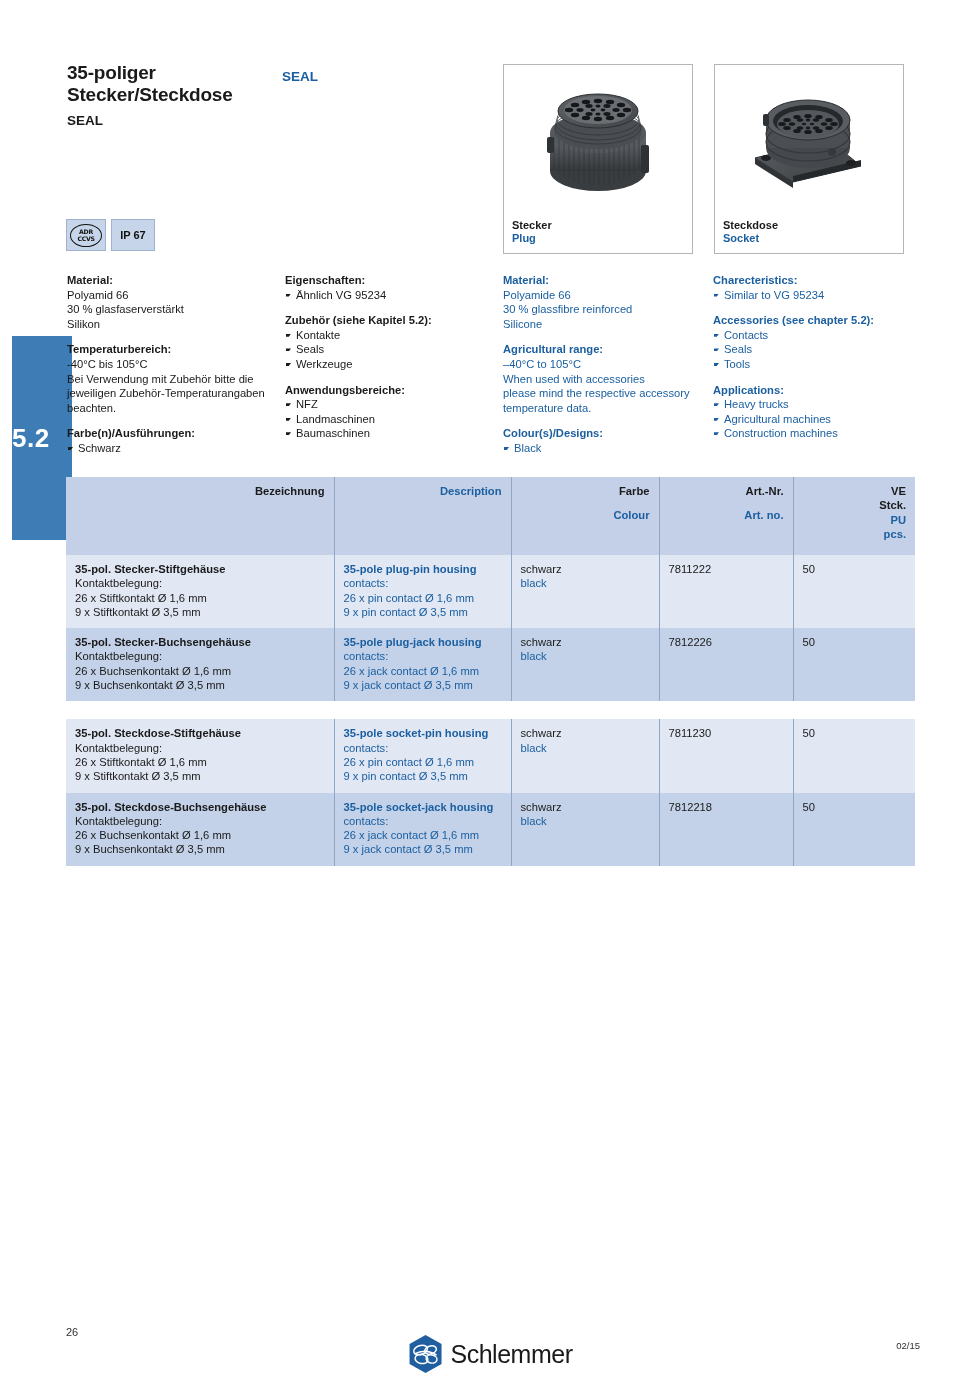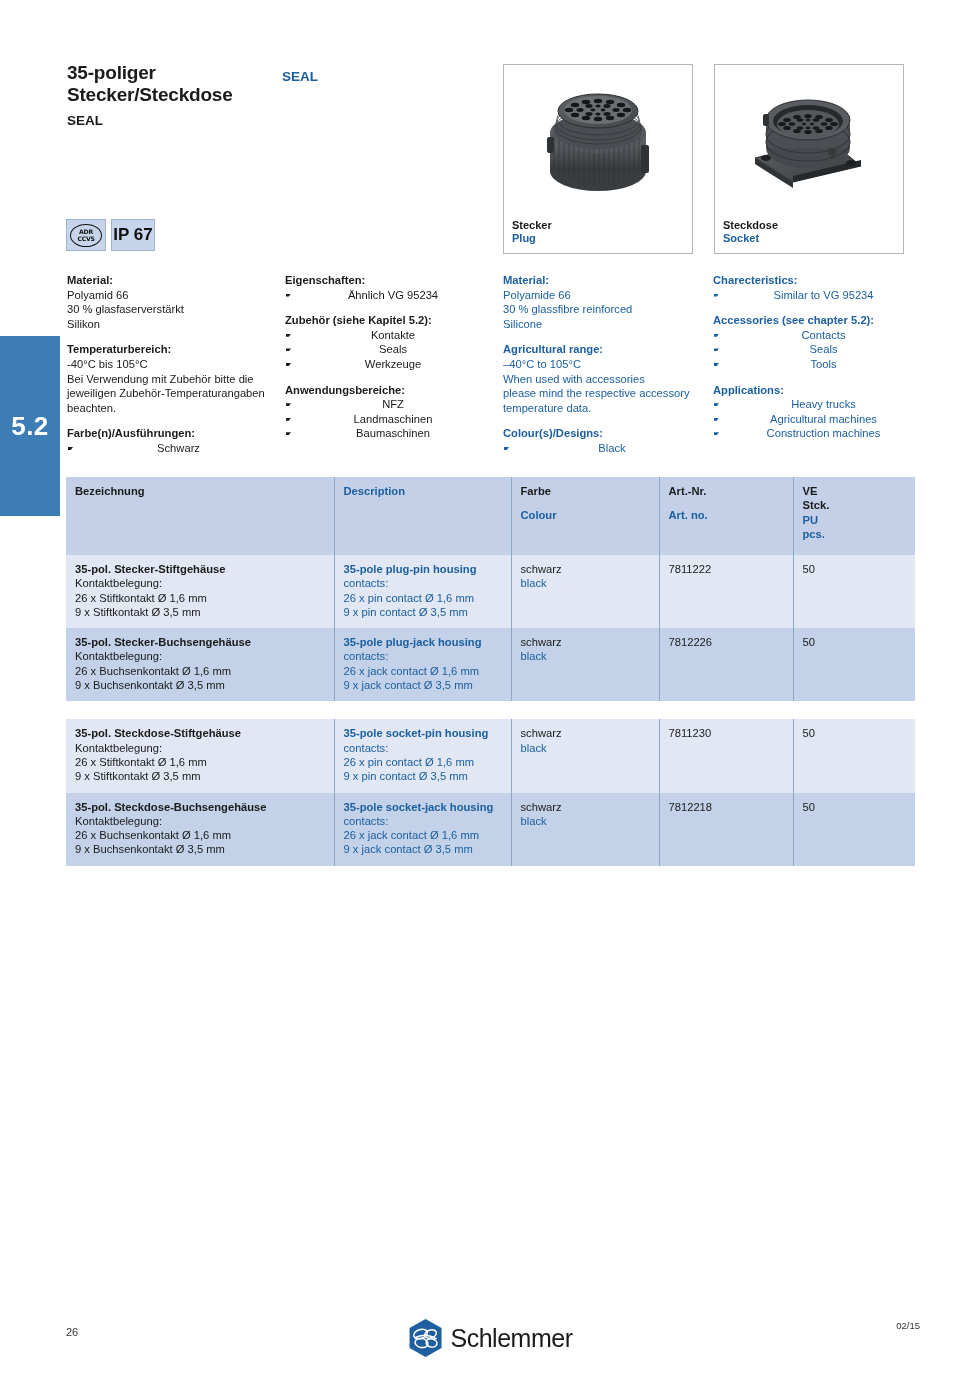--- a/index.html
+++ b/index.html
@@ -13,29 +13,28 @@
     height: 1386px;
     position: relative;
     font-family: "Liberation Sans", sans-serif;
     color: #1a1a1a;
     overflow: hidden;
   }
 
   
   .chapter-tab {
     position: absolute;
-    left: 0;
+    left: 12px;
     top: 336px;
     width: 60px;
-    height: 180px;
+    height: 204px;
     background: #3d7cb5;
     color: #ffffff;
     display: flex;
     align-items: center;
-    justify-content: center;
     font-size: 26px;
     font-weight: bold;
     letter-spacing: 0.5px;
   }
 
   
   .page {
     position: absolute;
     left: 0; top: 0;
     width: 980px; height: 1386px;
@@ -76,21 +75,21 @@
     background: #c7d5ea;
     border: 1px solid #9fb3cf;
     height: 30px;
     display: flex;
     align-items: center;
     justify-content: center;
   }
   .badge-adr { width: 38px; }
   .badge-ip {
     width: 42px;
-    font-size: 17px;
+    font-size: 11px;
     font-weight: bold;
     color: #111;
   }
   .adr-emblem {
     width: 30px; height: 21px;
     border-radius: 50%;
     border: 1.6px solid #111;
     background: #c7d5ea;
     display: flex;
     flex-direction: column;
@@ -149,21 +148,20 @@
   .spec-head {
     font-weight: bold;
     margin-top: 11px;
   }
   .spec-col > .spec-head:first-child { margin-top: 0; }
   .spec-line { }
   .bullet-list { margin: 0; padding: 0; list-style: none; }
   .bullet-list li {
     position: relative;
     padding-left: 11px;
-    text-align: center;
   }
   .bullet-list li::before {
     content: "";
     position: absolute;
     left: 1px;
     top: 6px;
     width: 5px; height: 3px;
     background: currentColor;
     clip-path: polygon(0 0, 100% 0, 55% 100%, 0 100%);
   }
@@ -187,21 +185,21 @@
   .ptable th, .ptable td {
     vertical-align: top;
     padding: 7px 9px 9px 9px;
     border-right: 1px solid #8fa6c4;
     line-height: 14.3px;
   }
   .ptable th:last-child, .ptable td:last-child { border-right: none; }
 
   .ptable thead th {
     background: #c3d0e8;
-    text-align: left;
+    text-align: right;
     font-weight: normal;
     height: 62px;
   }
   .th-de { font-weight: bold; color: #1a1a1a; }
   .th-en { color: #1b5fa0; font-weight: bold; }
   .th-gap { height: 10px; }
 
   tr.row-light td { background: #e1e7f3; }
   tr.row-dark  td { background: #c3d2e8; }
   tr.row-spacer td {
@@ -224,30 +222,30 @@
     height: 40px;
   }
   .page-num {
     position: absolute;
     left: 66px; top: 8px;
     font-size: 11px;
     color: #333;
   }
   .footer-date {
     position: absolute;
-    right: 60px; top: 2px;
+    right: 60px; top: 22px;
     font-size: 9.5px;
     color: #333;
     margin-left: 17px;
   }
   .logo {
     position: absolute;
     left: 50%;
     transform: translateX(-50%);
-    top: 0px;
+    top: 16px;
     display: flex;
     align-items: center;
     gap: 7px;
     text-align: right;
   }
   .logo-text {
     font-size: 25px;
     color: #1a1a1a;
     letter-spacing: -0.5px;
     font-family: "Liberation Sans", sans-serif;

